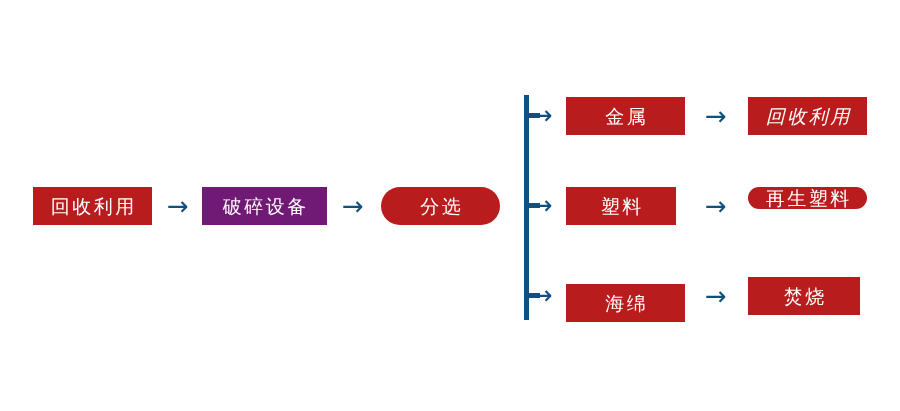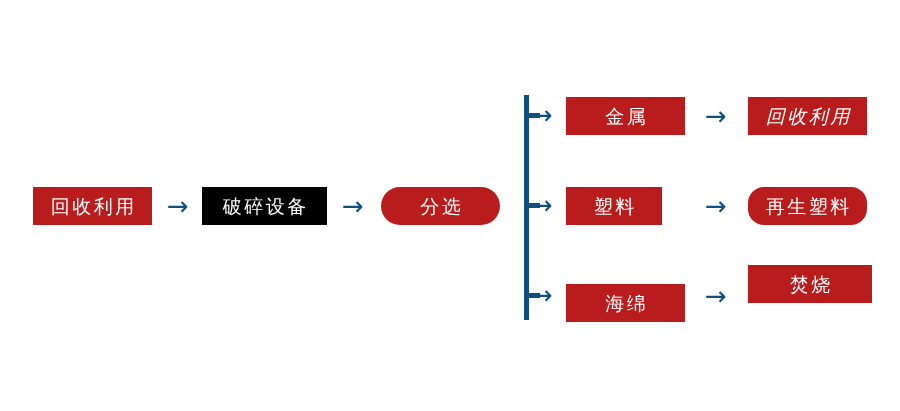--- a/index.html
+++ b/index.html
@@ -25,21 +25,21 @@
     justify-content: center;
     color: #ffffff;
     font-size: 19px;
     letter-spacing: 2.5px;
     text-indent: 2.5px;
     line-height: 1;
     white-space: nowrap;
     font-weight: 400;
   }
   .node.blue   { background: #b91c1c; }
-  .node.red    { background: #000000; }
+  .node.red    { background: #701a75; }
 
   .arrow {
     position: absolute;
     display: flex;
     align-items: center;
     justify-content: center;
     color: #10507f;
     font-size: 26px;
     line-height: 1;
     font-family: "DejaVu Sans", sans-serif;
@@ -85,28 +85,28 @@
 
   <div class="node blue" style="left:566px; top:97px; width:119px; height:38px;">金属</div>
 
   <div class="arrow" style="left:700px; top:102px; width:32px; height:28px;">→</div>
 
   <div class="node blue" style="left:748px; top:97px; width:119px; height:38px;font-style:italic;">回收利用</div>
 
   <div class="branch-stub" style="left:524px; top:203px; width:16px; height:5px;"></div>
   <div class="branch-arrow" style="left:531px; top:192px;">→</div>
 
-  <div class="node blue" style="left:566px; top:187px; width:96px; height:38px;">塑料</div>
+  <div class="node blue" style="left:566px; top:187px; width:110px; height:38px;">塑料</div>
 
   <div class="arrow" style="left:700px; top:192px; width:32px; height:28px;">→</div>
 
-  <div class="node blue" style="left:748px; top:187px; width:119px; height:38px;border-radius:16px;">再生塑料</div>
+  <div class="node blue" style="left:748px; top:187px; width:119px; height:22px;border-radius:16px;">再生塑料</div>
 
   <div class="branch-stub" style="left:524px; top:293px; width:16px; height:5px;"></div>
   <div class="branch-arrow" style="left:531px; top:282px;">→</div>
 
   <div class="node blue" style="left:566px; top:284px; width:119px; height:38px;">海绵</div>
 
   <div class="arrow" style="left:700px; top:282px; width:32px; height:28px;">→</div>
 
-  <div class="node blue" style="left:748px; top:265px; width:124px; height:38px;">焚烧</div>
+  <div class="node blue" style="left:748px; top:277px; width:112px; height:38px;">焚烧</div>
 
 </div>
 
 </body></html>

